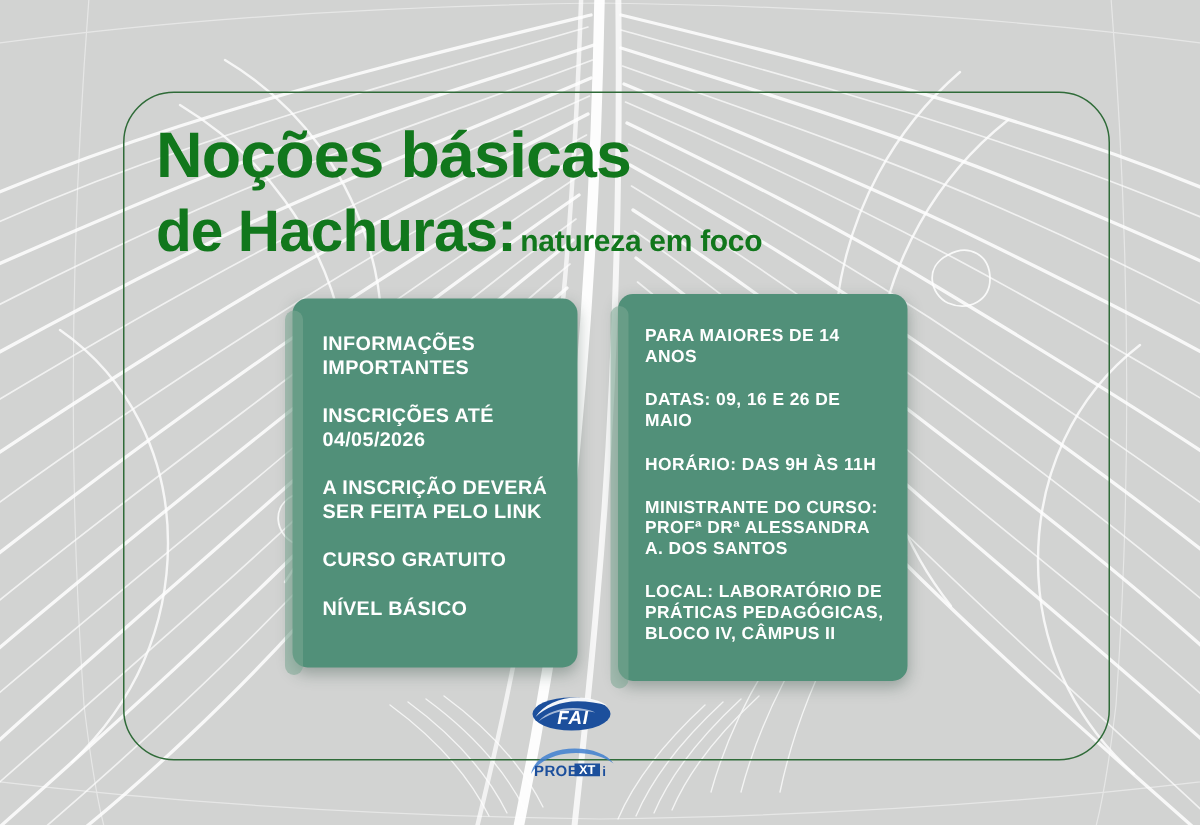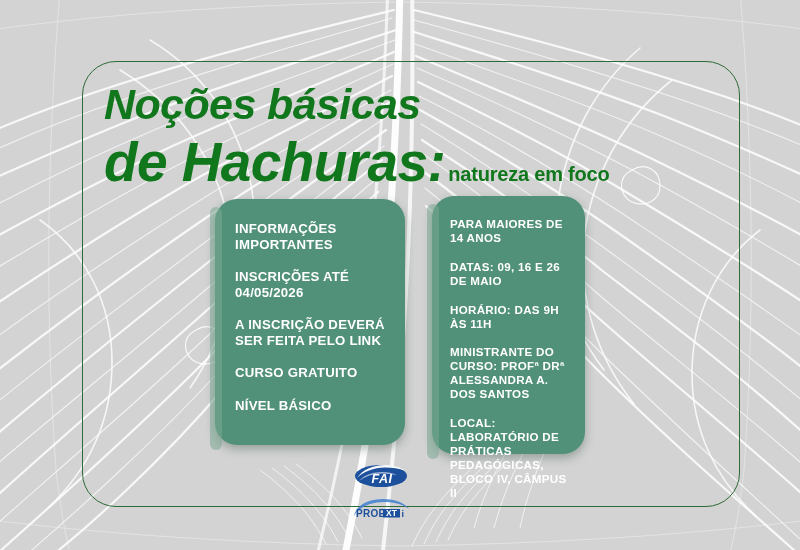--- a/index.html
+++ b/index.html
@@ -45,51 +45,49 @@
     left: 104px;
     top: 83px;
     z-index: 3;
     line-height: 1.0;
   }
   .title-line {
     color: #11771c;
     font-weight: 800;
     letter-spacing: -0.6px;
     white-space: nowrap;
-    font-style: italic;
   }
   #title-line-1 {
     font-size: 43px;
     display: block;
     margin-bottom: 9px;
   }
   #title-line-2-wrap {
     display: block;
     white-space: nowrap;
   }
   #title-line-2 {
-    font-size: 55px;
+    font-size: 39px;
   }
   #title-sub {
     color: #11771c;
     font-size: 20px;
     font-weight: 800;
     letter-spacing: -0.2px;
     margin-left: 3px;
   }
 
   
   .card {
     position: absolute;
     z-index: 3;
-    border-radius: 22px;
+    border-radius: 10px;
     background: #519079;
     box-shadow: 0 4px 10px rgba(40,70,58,0.35);
     box-sizing: border-box;
-    margin-left: 20px;
   }
   .card::before {
     
     content: "";
     position: absolute;
     left: -5px;
     top: 8px;
     bottom: -5px;
     width: 12px;
     border-radius: 22px;
@@ -99,21 +97,21 @@
   #card-left {
     left: 195px;
     top: 199px;
     width: 190px;
     height: 246px;
     padding: 22px 18px 18px 20px;
   }
   #card-right {
     left: 412px;
     top: 196px;
-    width: 153px;
+    width: 193px;
     height: 258px;
     padding: 21px 14px 18px 18px;
   }
   .card-list {
     list-style: none;
     margin: 0;
     padding: 0;
   }
   .card-list li {
     color: #ffffff;

